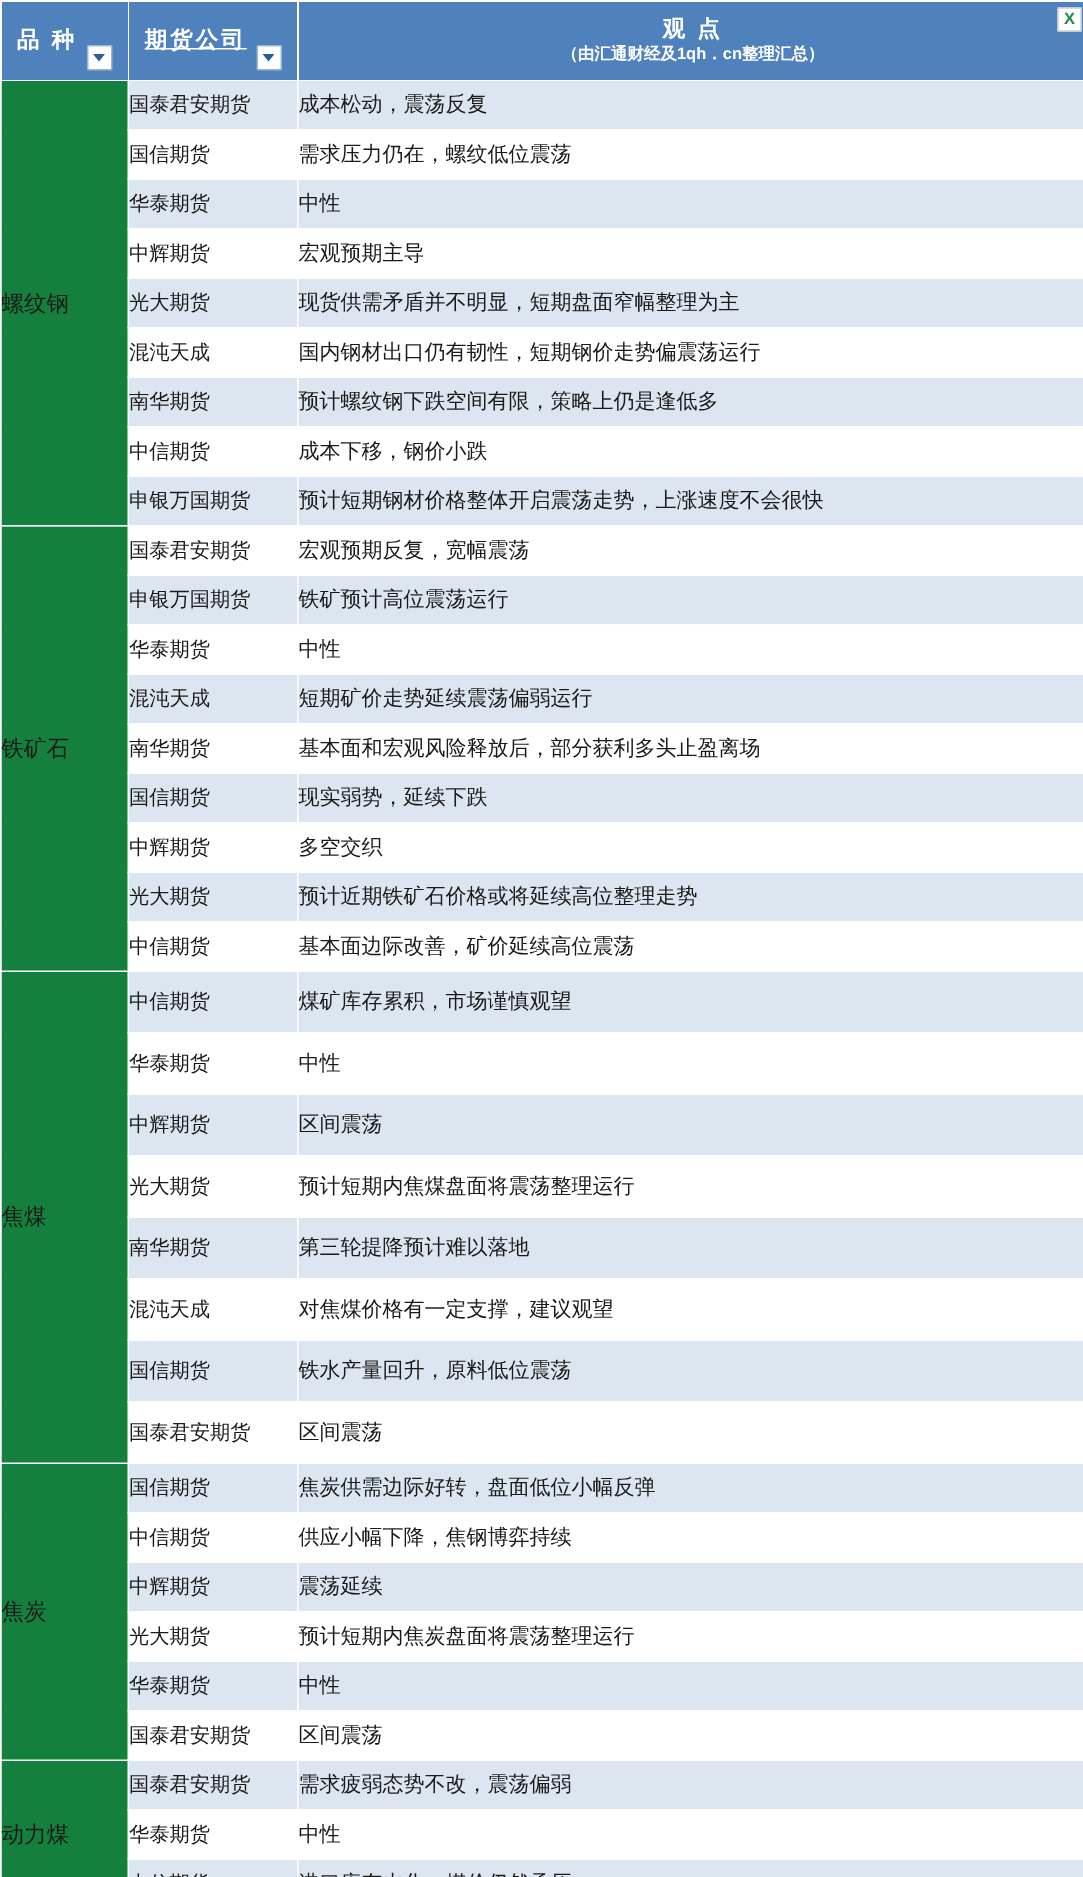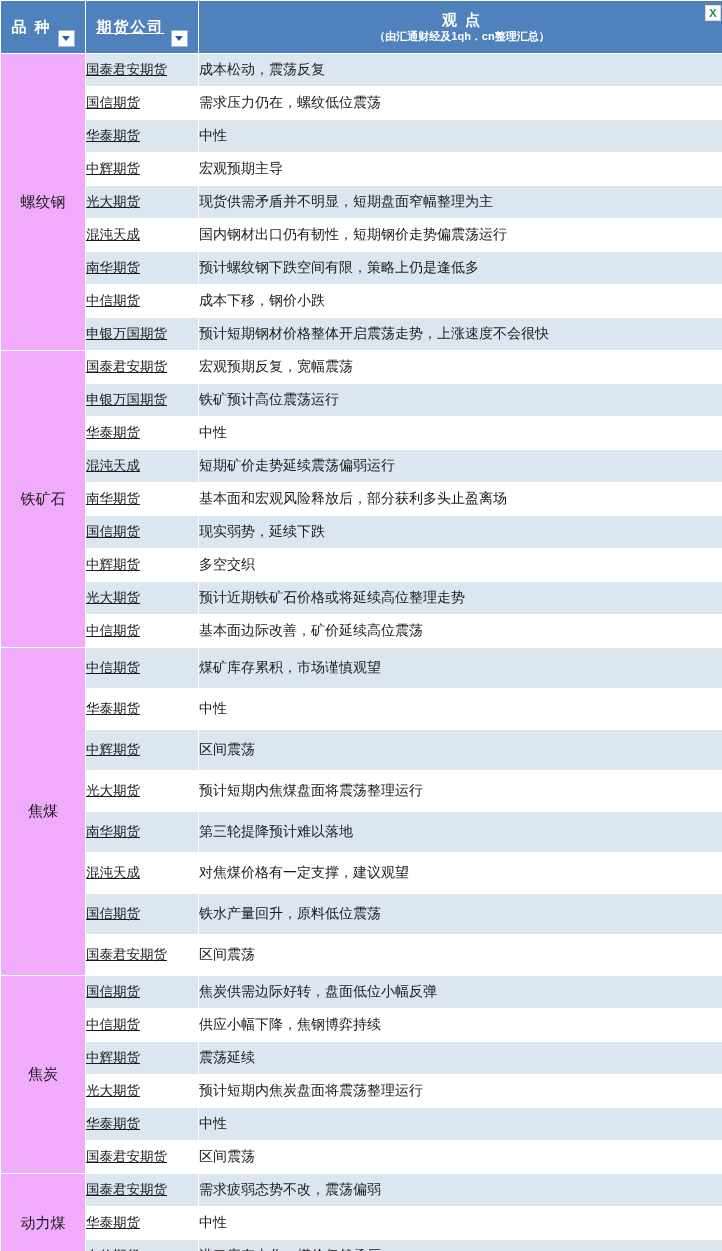--- a/index.html
+++ b/index.html
@@ -98,31 +98,30 @@
     align-items: center;
     justify-content: center;
     font-size: 11px;
     color: #1f8a4c;
     font-weight: bold;
     line-height: 1;
     box-sizing: border-box;
   }
   
   td.kind {
-    background: #f0abfc;
-    text-align: center;
+    background: #15803d;
+    text-align: left;
     font-size: 15px;
     font-weight: normal;
     color: #1a1a1a;
   }
   td.company {
     font-size: 13.5px;
     padding-left: 7px;
     white-space: nowrap;
-    text-decoration: underline;
   }
   td.view {
     font-size: 14px;
     padding-left: 7px;
   }
   tr.odd td.company, tr.odd td.view { background: #dce6f1; }
   tr.even td.company, tr.even td.view { background: #ffffff; }
   tr td.company, tr td.view { height: 32px; }
   tr.tall td.company, tr.tall td.view { height: 40px; }
 

